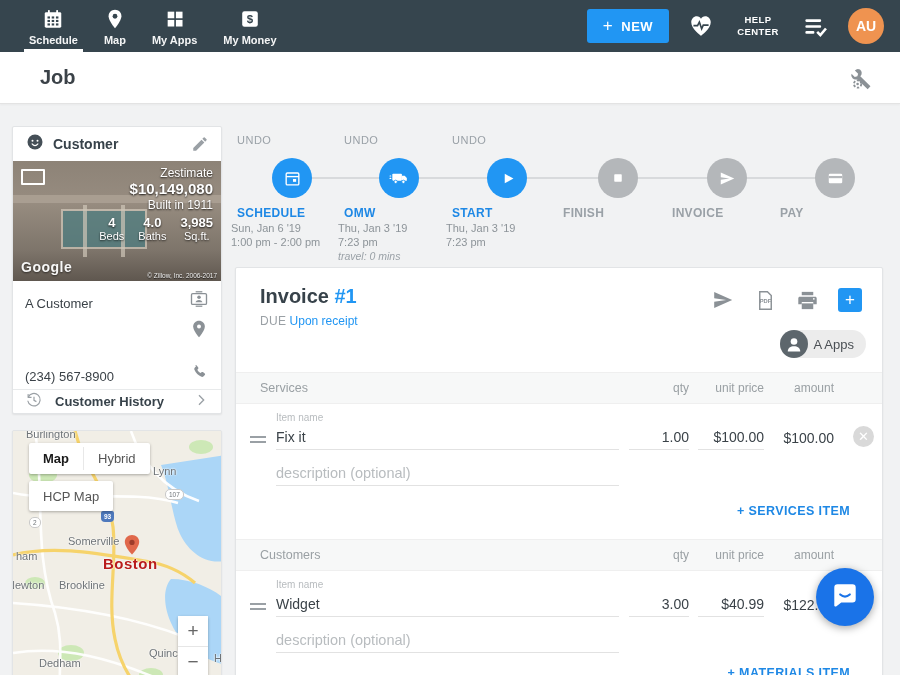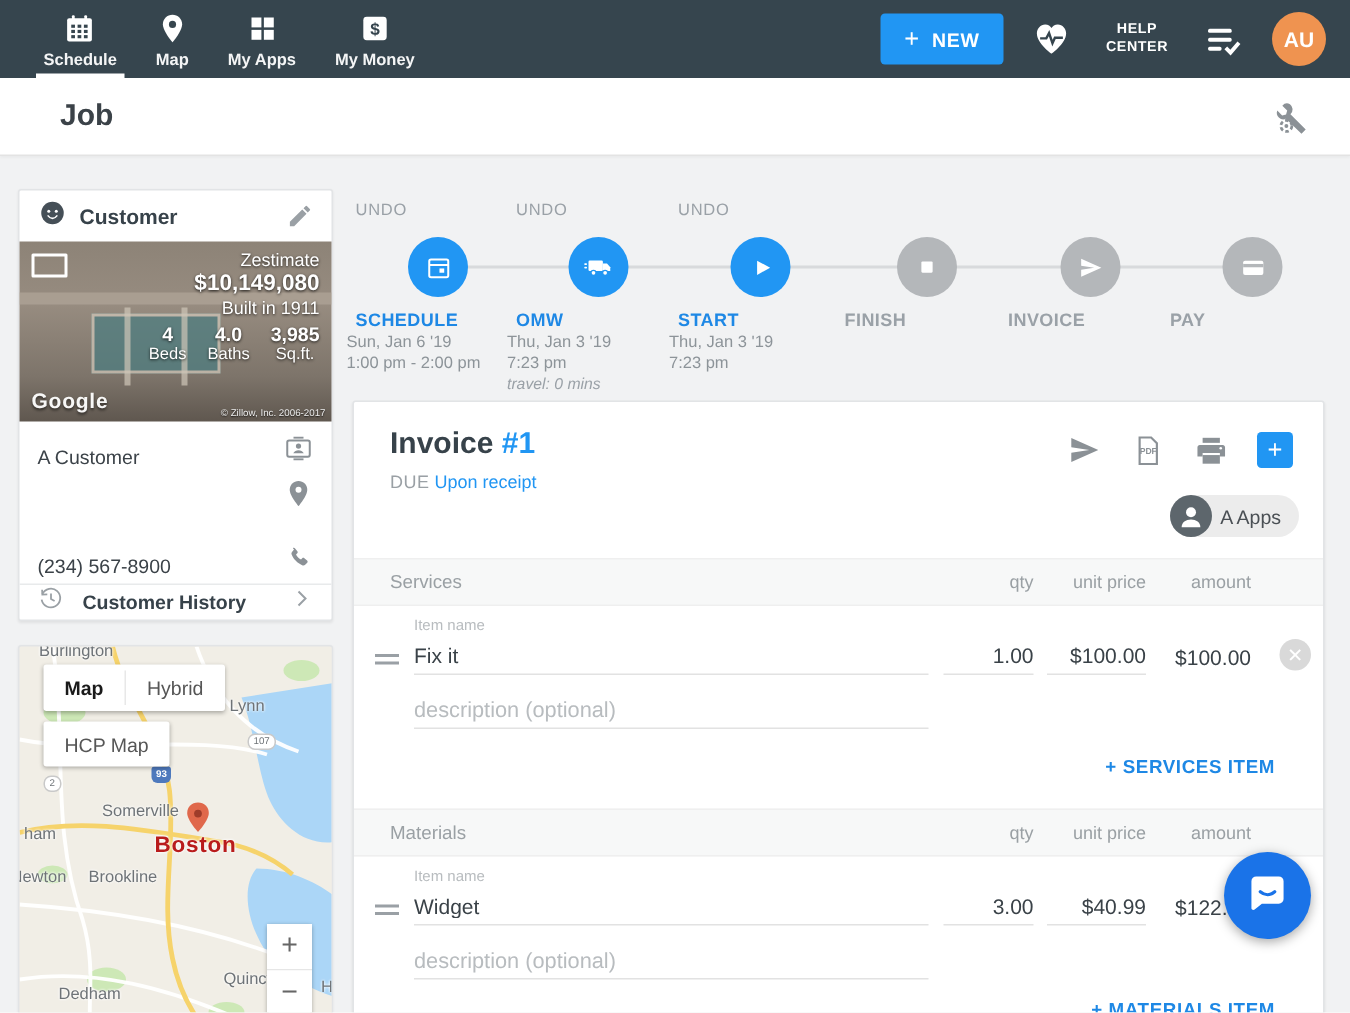--- a/index.html
+++ b/index.html
@@ -503,21 +503,21 @@
       <input class="fld name" style="top: 156px;" value="Fix it">
       <input class="fld qty" style="top: 156px;" value="1.00">
       <input class="fld price" style="top: 156px;" value="$100.00">
       <span class="amt" style="top:162px;">$100.00</span>
       <span class="del" style="top:158px;">✕</span>
       <input class="fld name" style="top: 192px;" placeholder="description (optional)">
     </div>
     <span class="add-link" style="top:236px;">+ SERVICES ITEM</span>
 
     <div class="sec-band" style="top:271px;">
-      <span class="sec-title">Materials</span>
+      <span class="sec-title">Customers</span>
       <span class="colhead col-qty">qty</span>
       <span class="colhead col-unit">unit price</span>
       <span class="colhead col-amt">amount</span>
     </div>
     <div>
       <span class="item-label" style="top:311px;">Item name</span>
       <span class="drag" style="top:335px;">
           <i></i>
           <i></i>
         </span>

